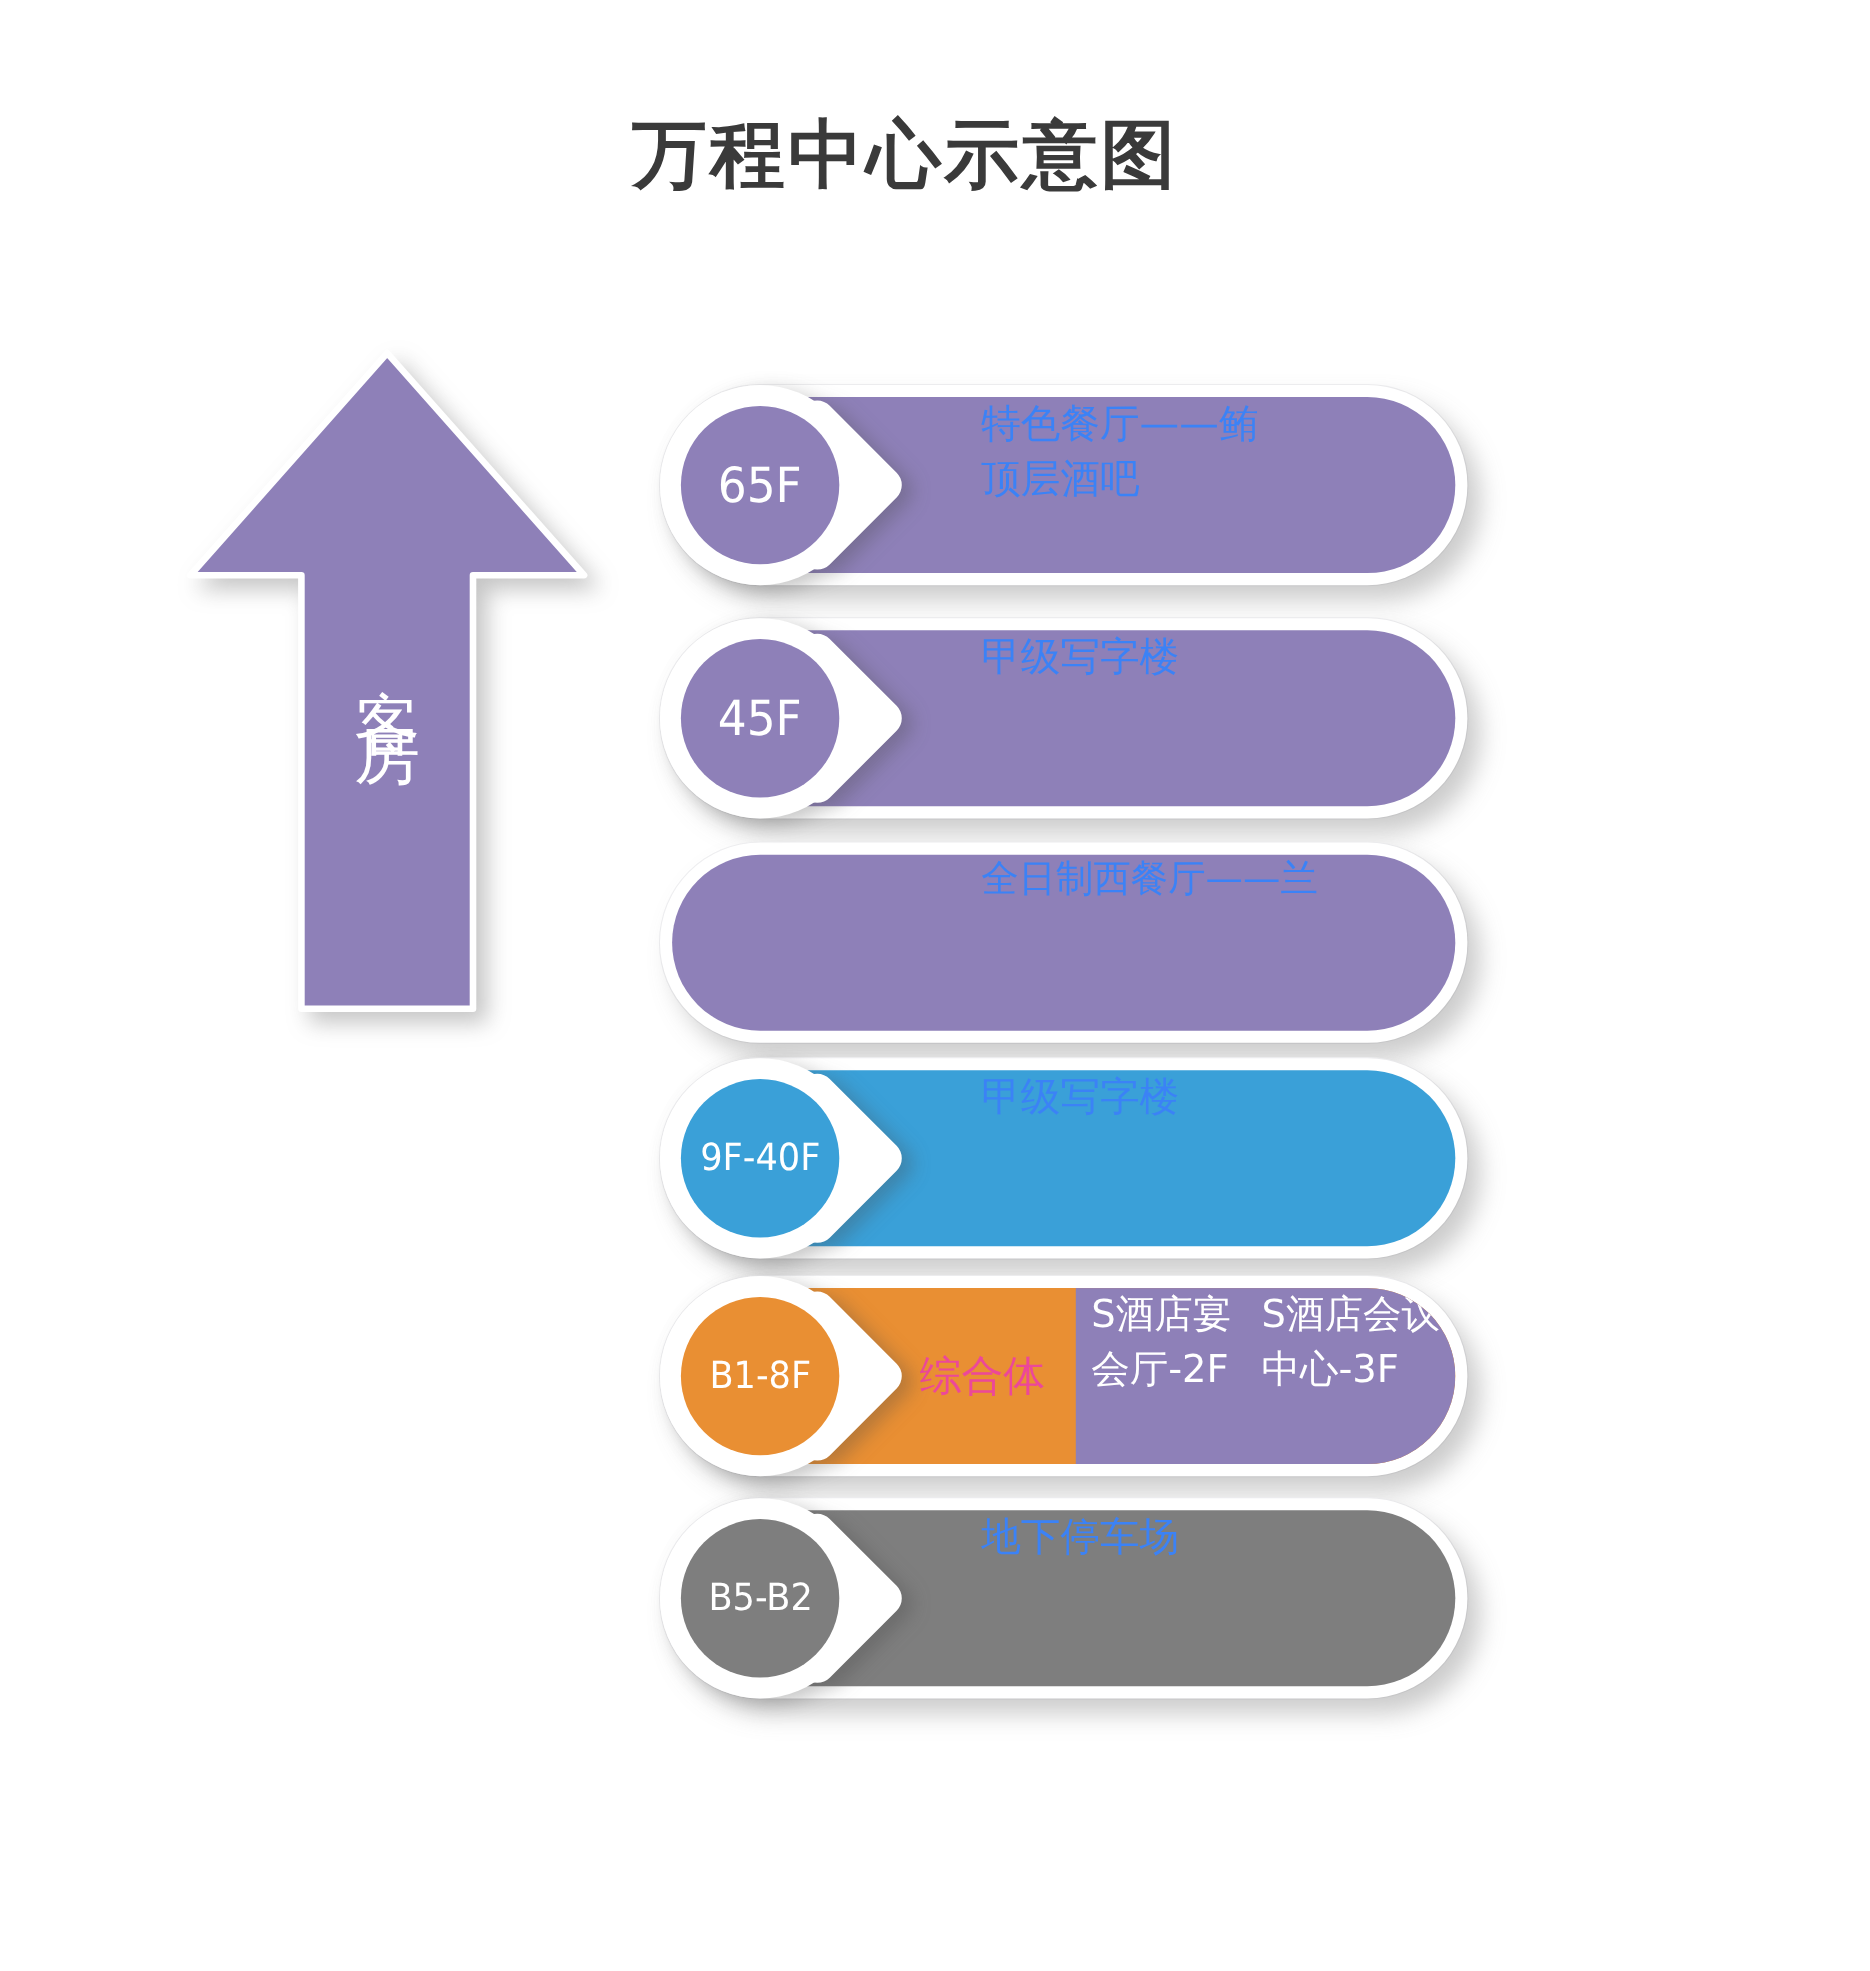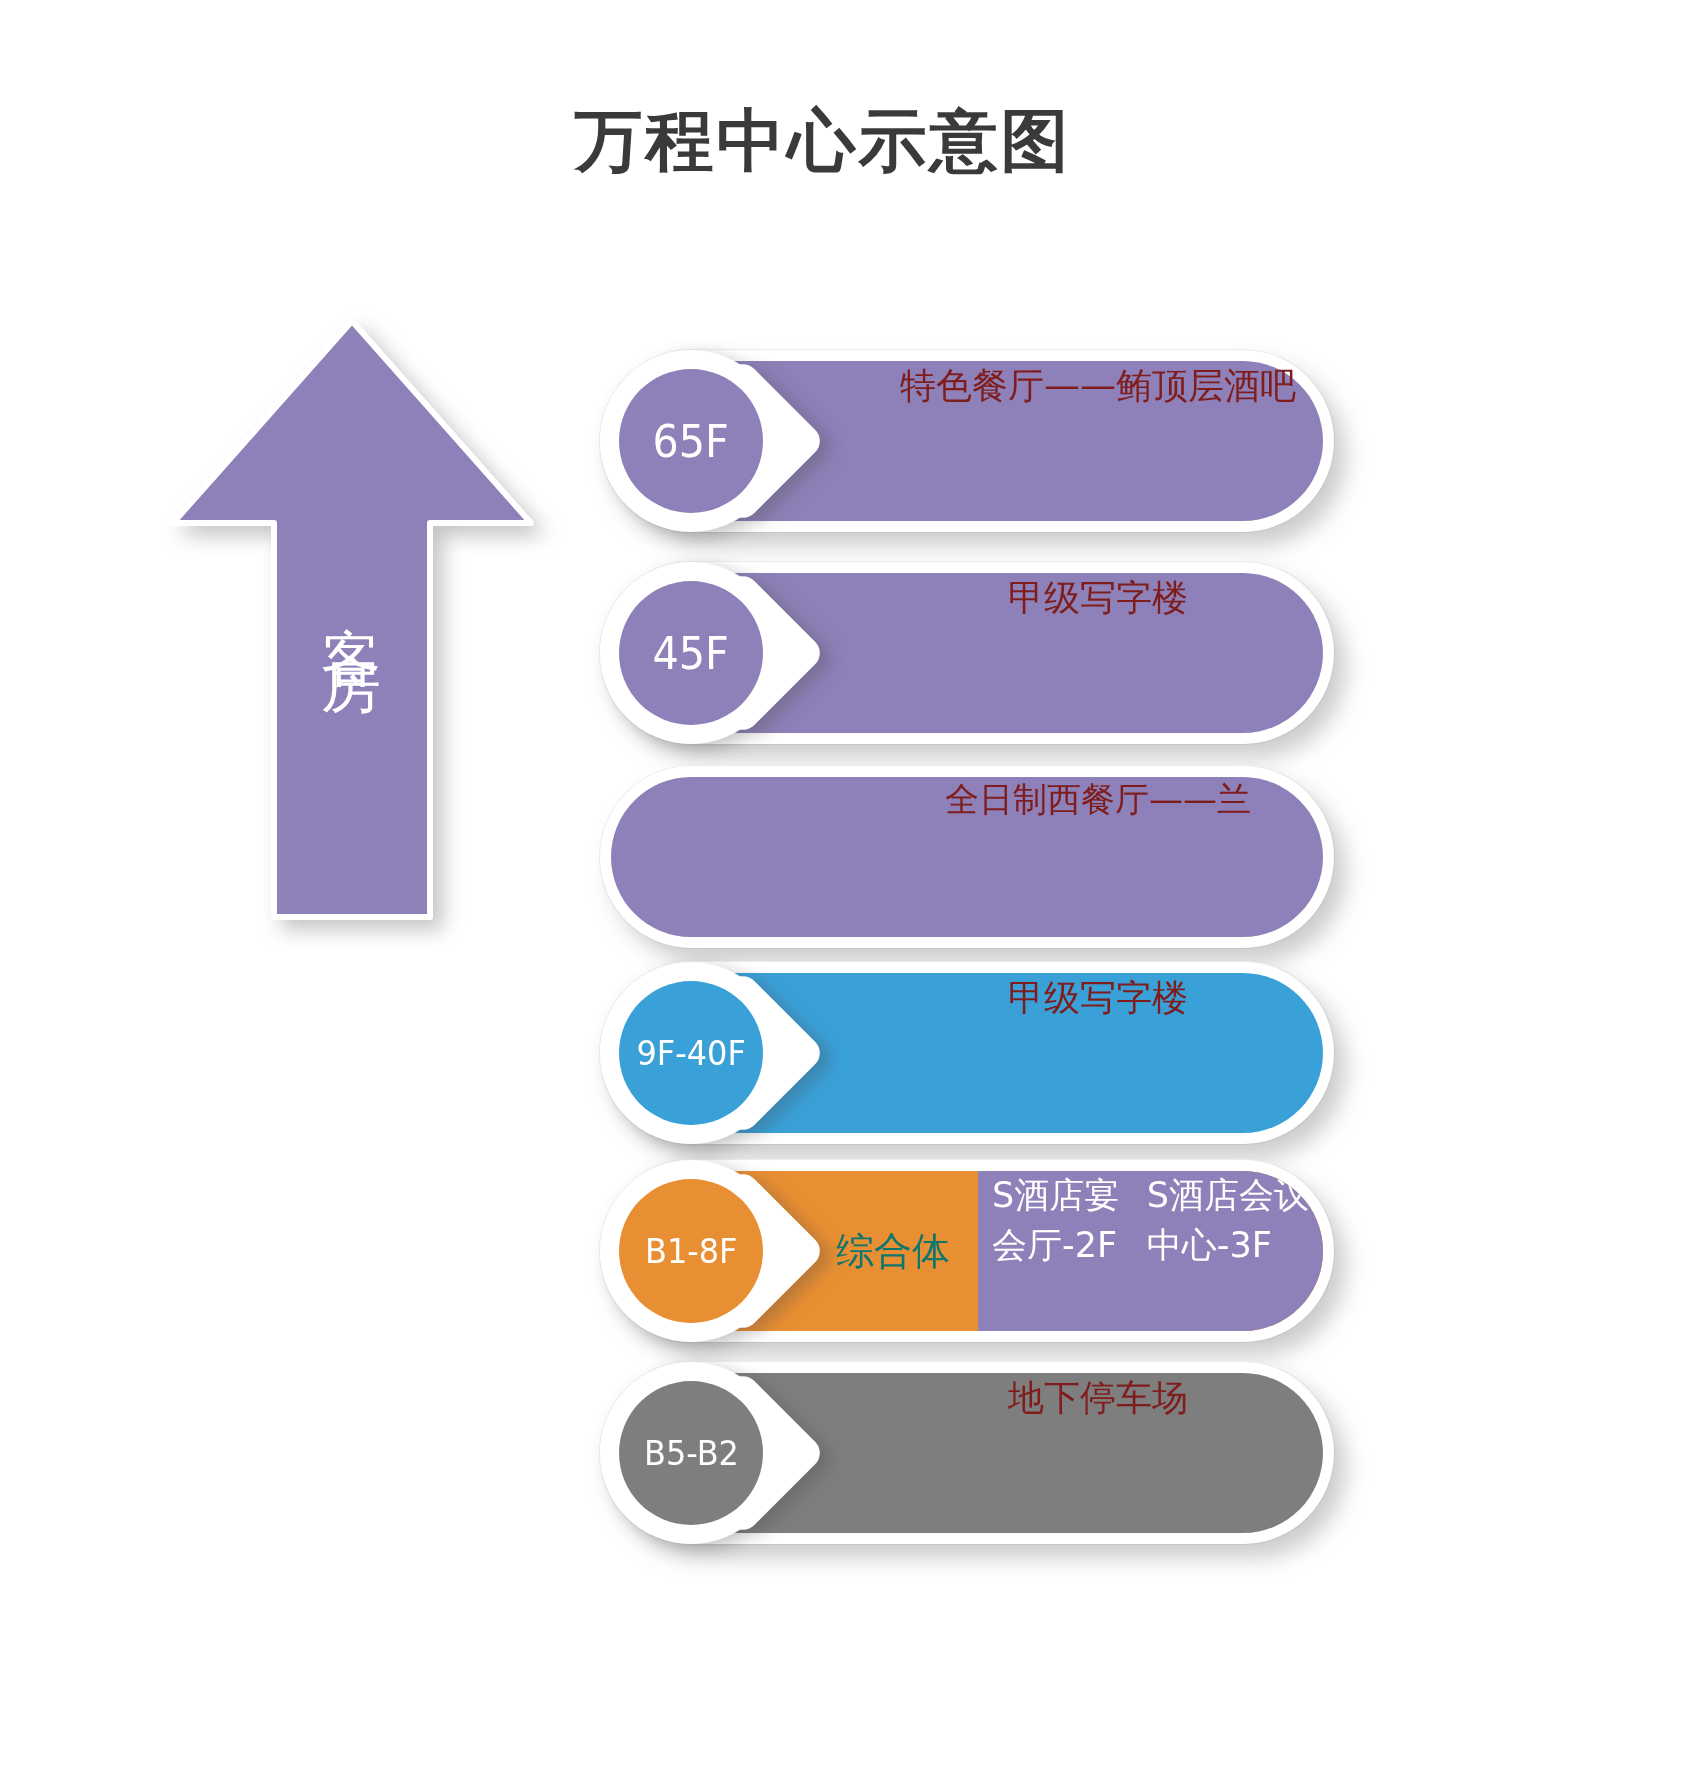--- a/index.html
+++ b/index.html
@@ -54,26 +54,26 @@
     position:absolute; left:19px; top:19px; width:144px; height:144px;
     border-radius:50%; display:flex; align-items:center; justify-content:center;
   }
   .badge-text {
     color:#ffffff; font-size:44px; letter-spacing:0px; font-weight:500;
     transform:scaleX(0.94);
   }
   .badge-text.small { font-size:34px; }
   .row-lines {
     position:absolute; left:292px; top:11px; bottom:11px; right:30px;
-    display:flex; flex-direction:row; justify-content:center;
-    color:#7f1d1d; font-size:36px; line-height:1.38; z-index:2;
+    display:flex; flex-direction:column; 
+    color:#3b82f6; font-size:36px; line-height:1.38; z-index:2;
   }
   .mid-label {
     position:absolute; left:236px; top:0; height:100%;
-    display:flex; align-items:center; color:#0f766e; font-size:38px; z-index:2;
+    display:flex; align-items:center; color:#ec4899; font-size:38px; z-index:2;
   }
   .row-split {
     position:absolute; left:367px; top:0; bottom:0; right:0;
     display:flex; flex-direction:row; justify-content:center;
     padding-left:14px; color:#ffffff; font-size:35px; line-height:1.42;
   }
 </style>
 </head>
 <body>
 

